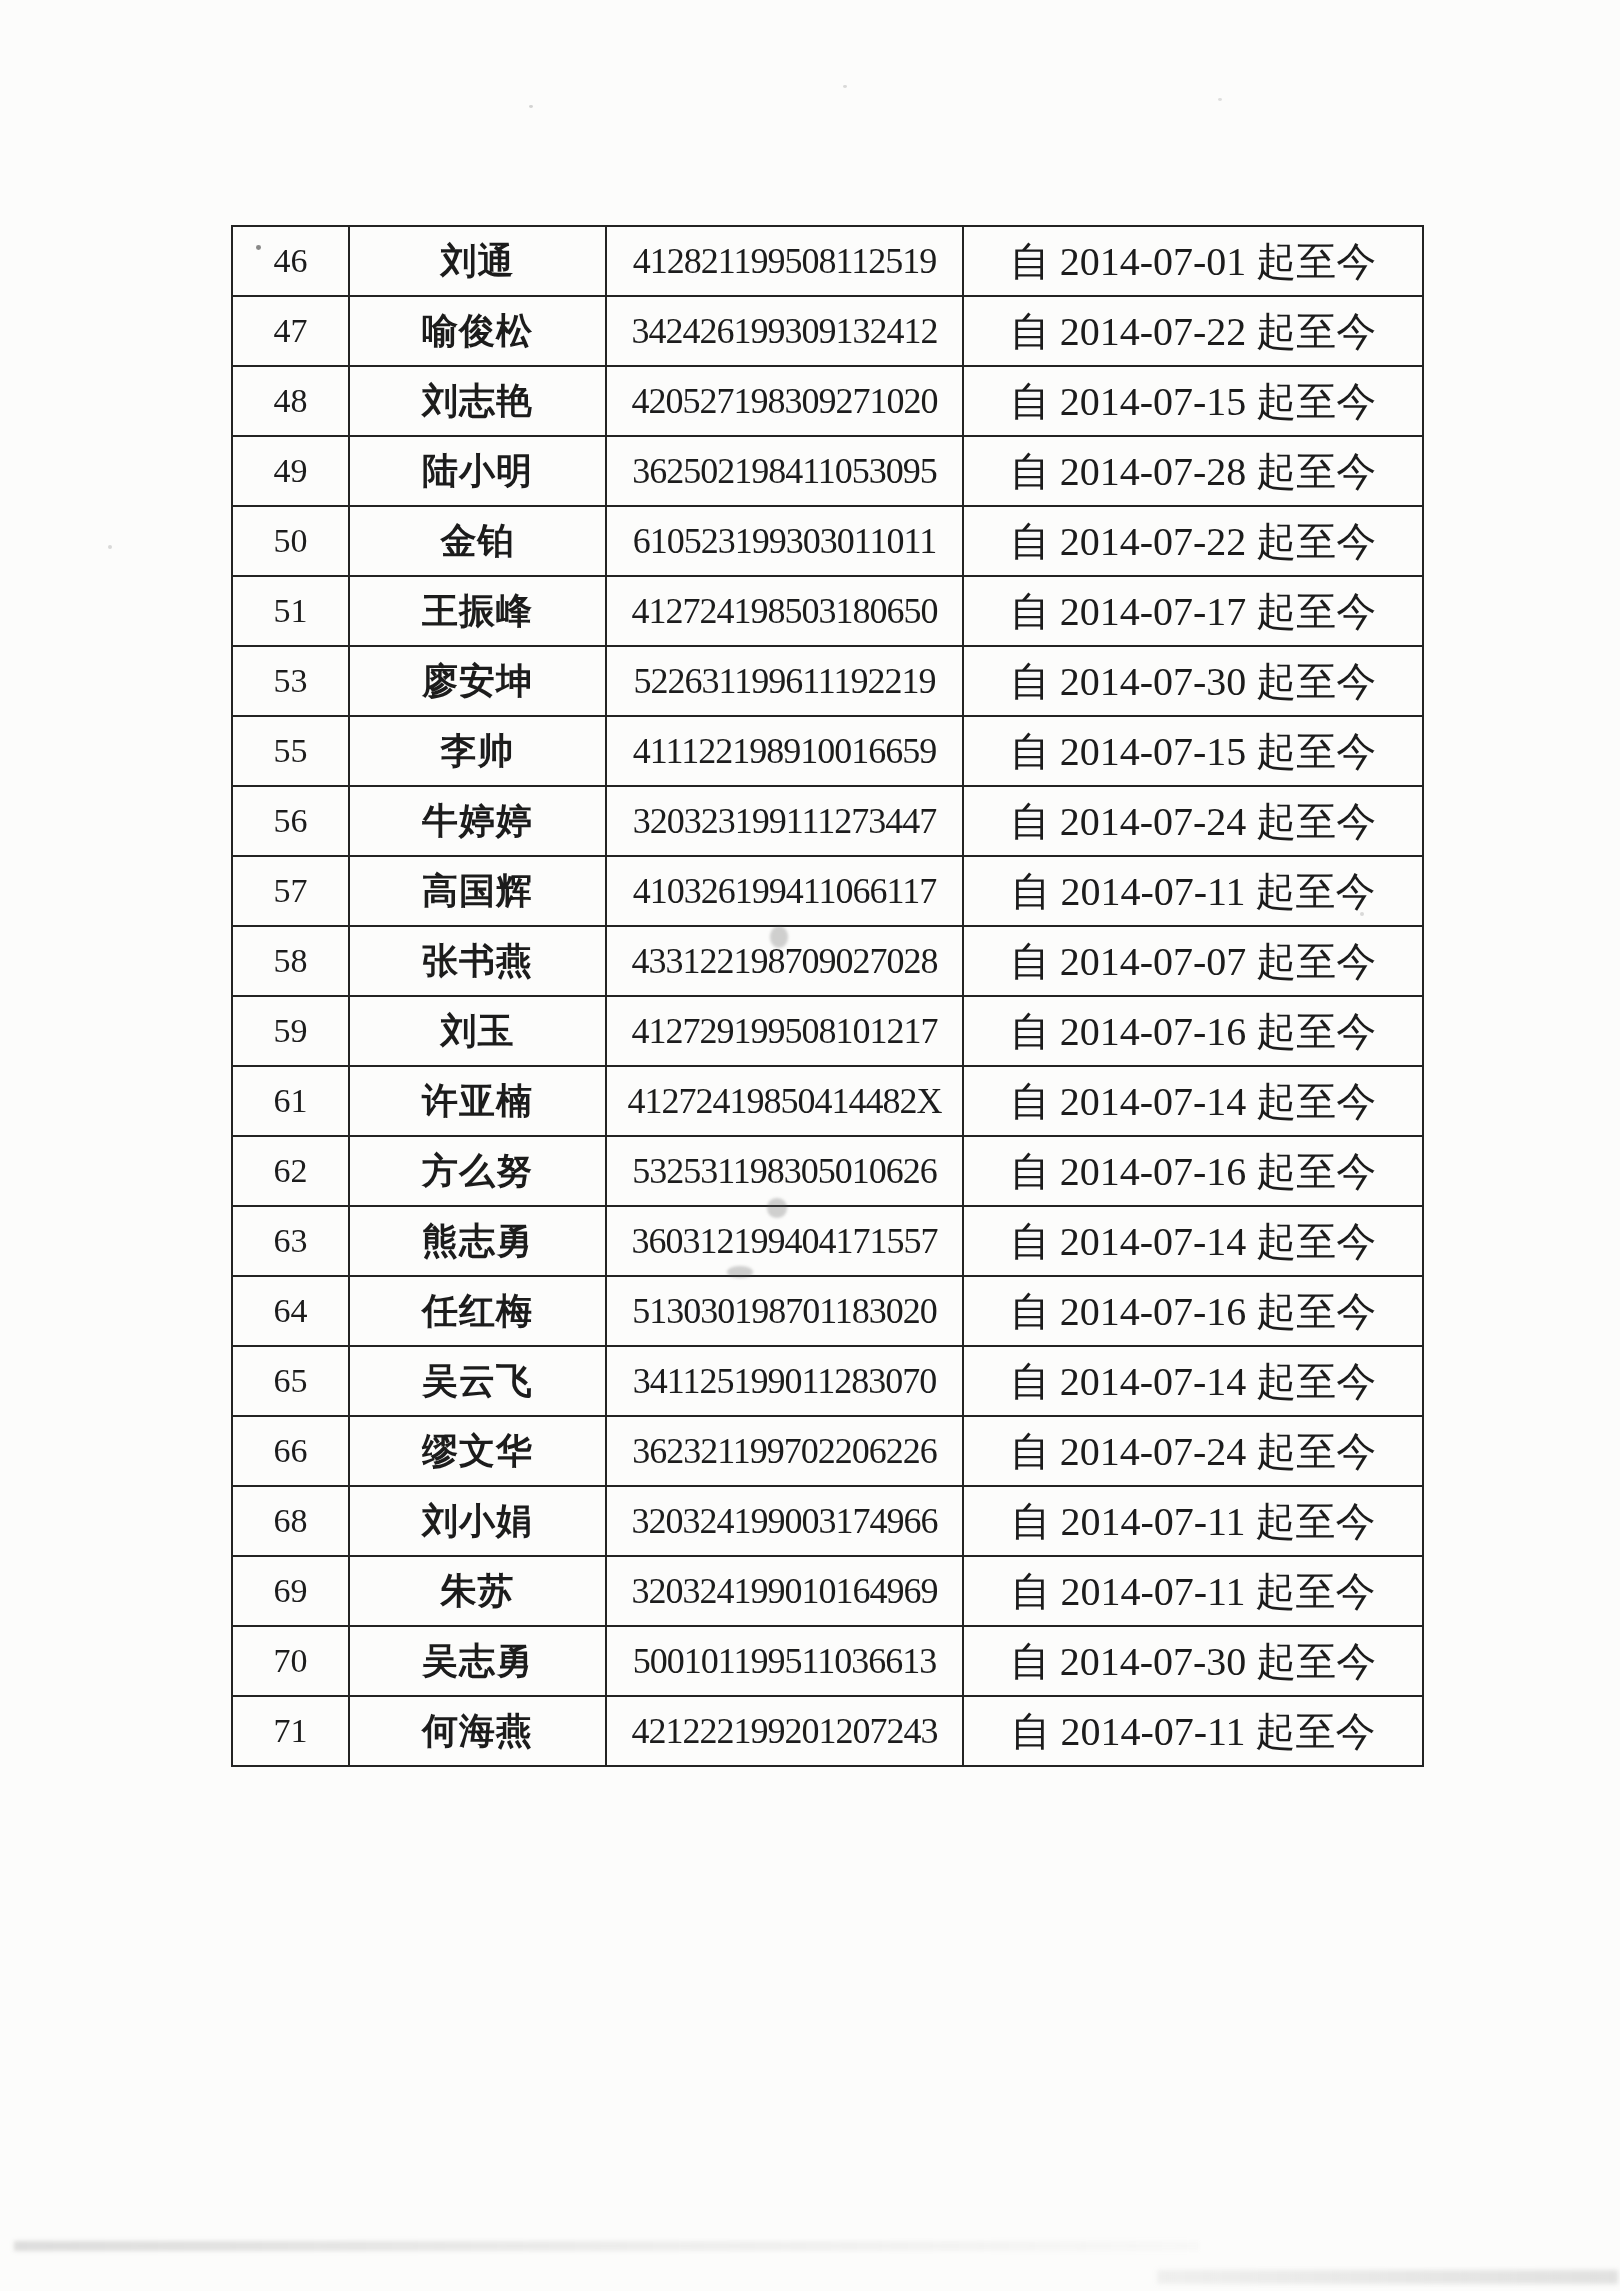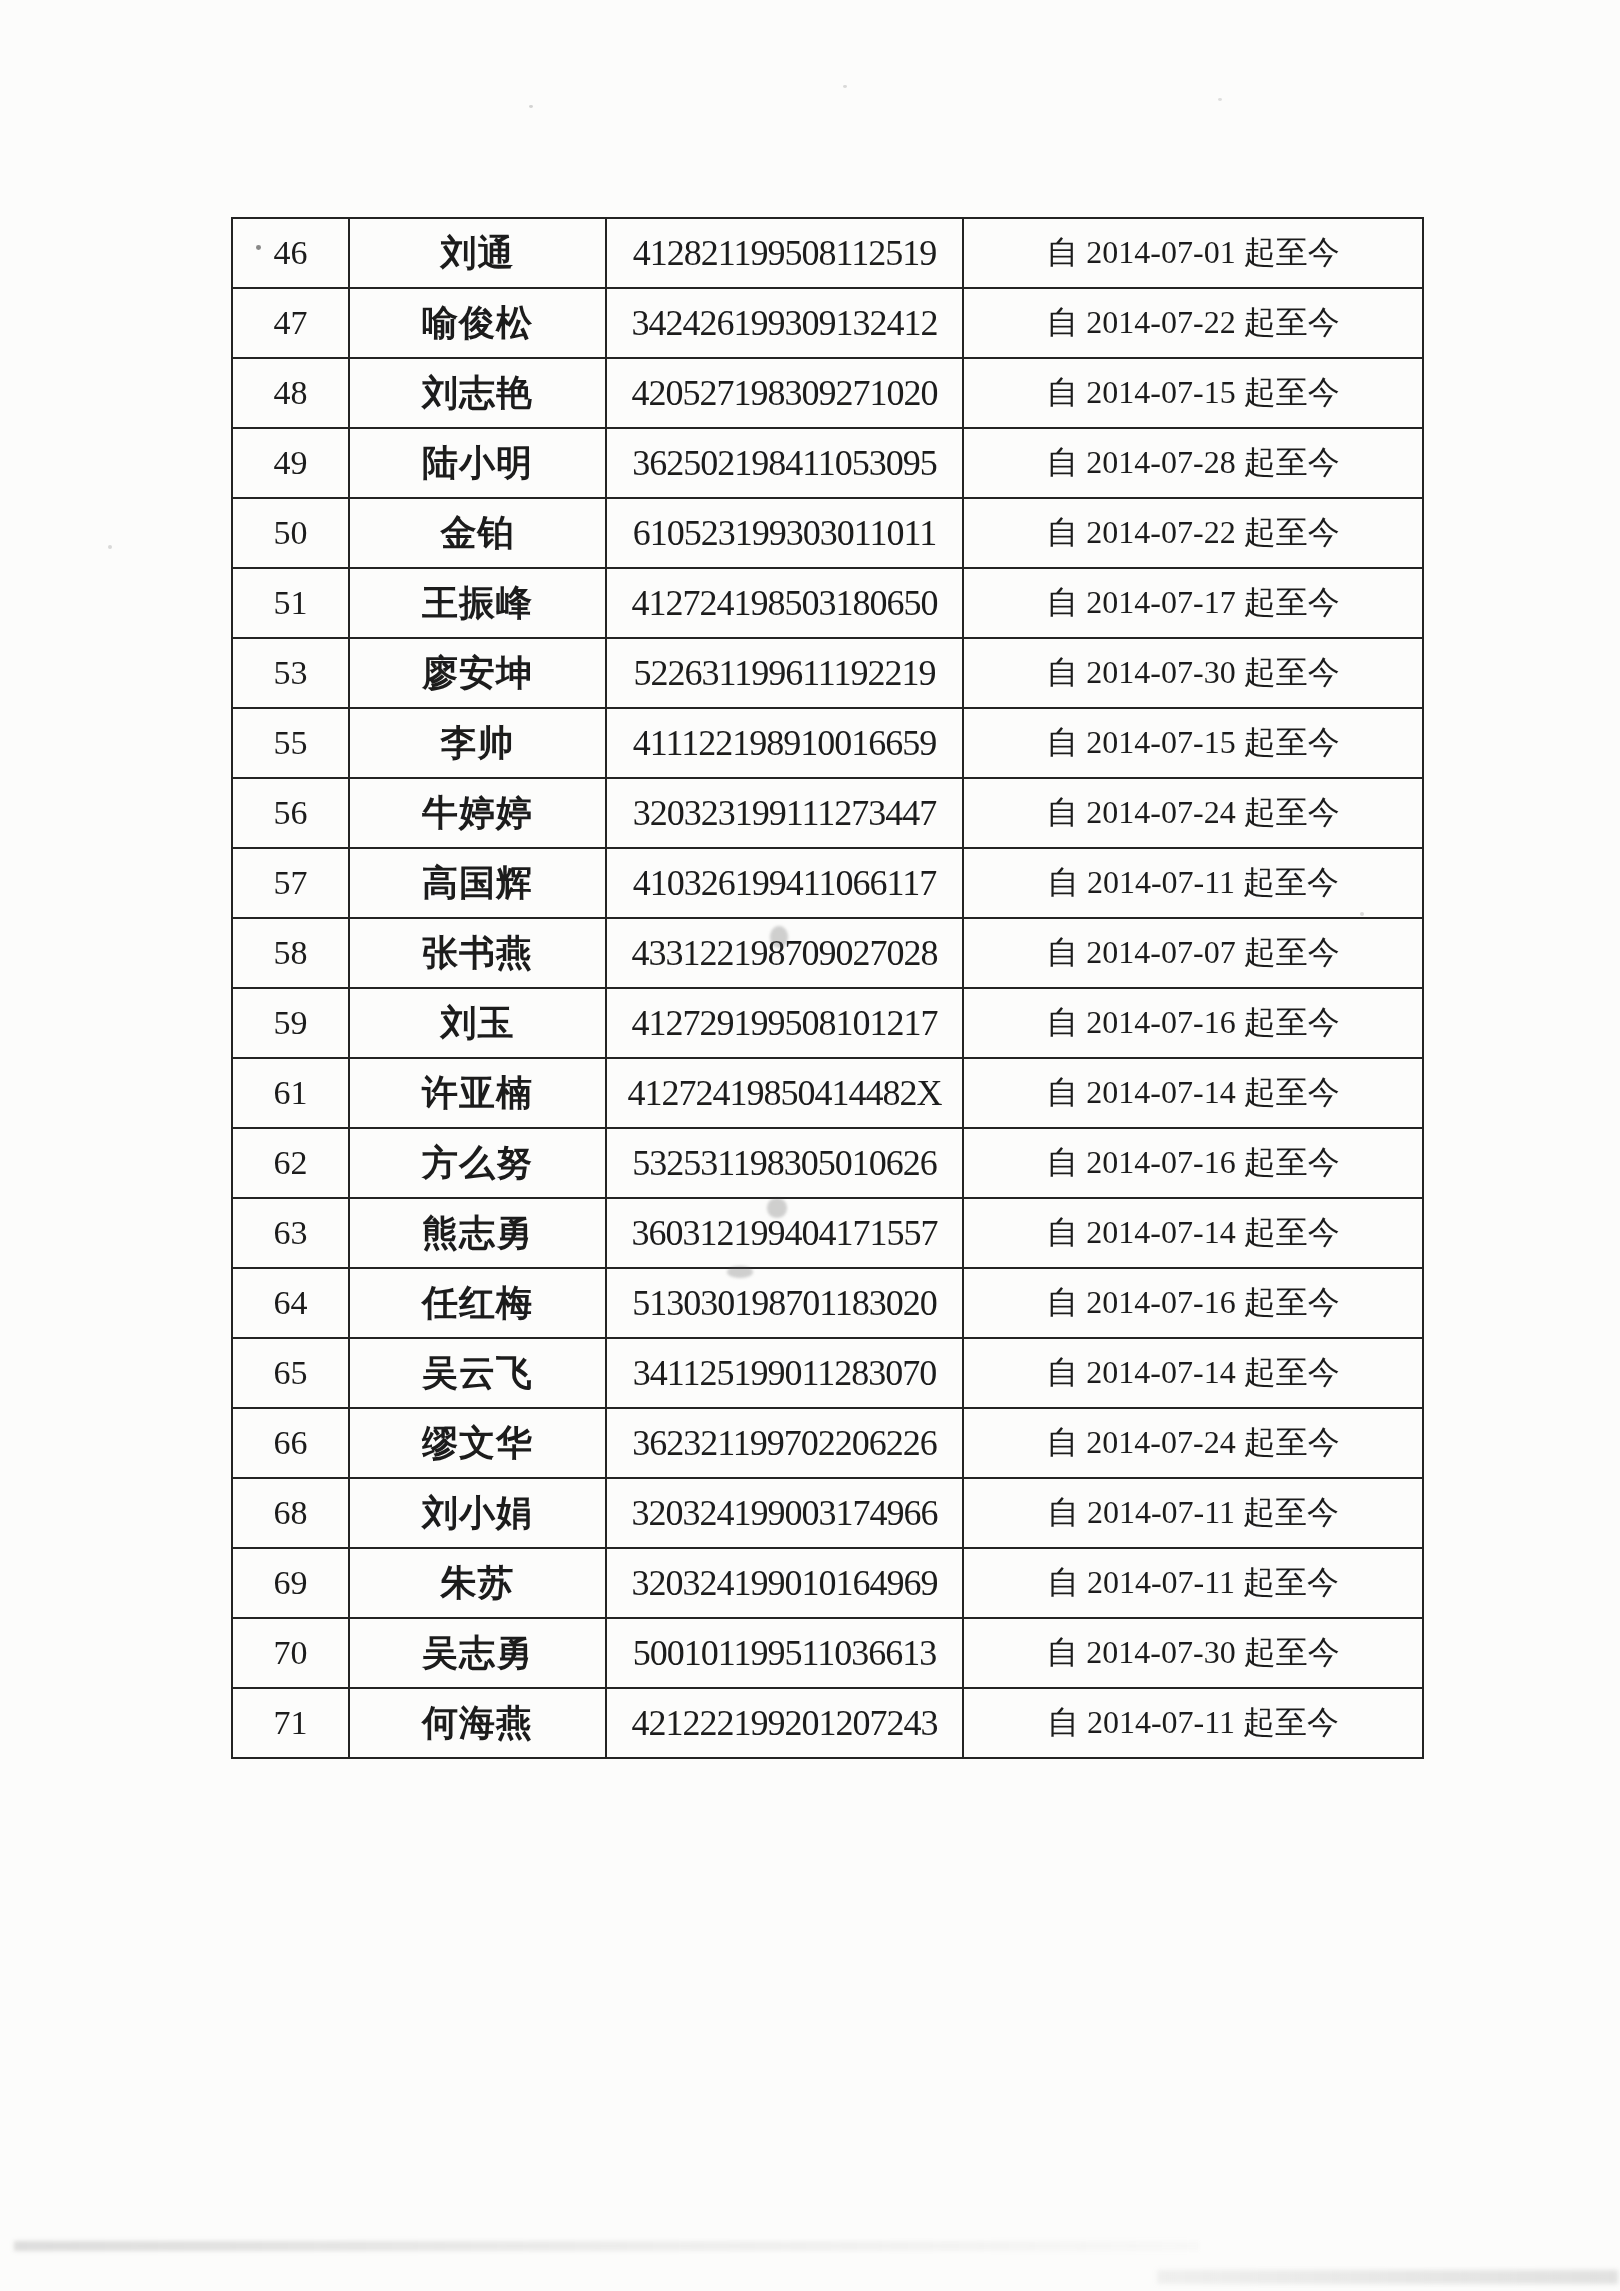--- a/index.html
+++ b/index.html
@@ -8,41 +8,41 @@
     background:#f2f2f0;
     font-family:"Liberation Serif","DejaVu Serif",serif;
     position:relative;
   }
   .page{
     position:absolute;left:0;top:0;width:1620px;height:2292px;
     background:#fcfcfb;
     overflow:hidden;
   }
   table.roster{
-    position:absolute;left:231px;top:217px;
+    position:absolute;left:231px;top:225px;
     width:1190px;
     border-collapse:collapse;
     table-layout:fixed;
     background:transparent;
   }
   table.roster{border:2.9px solid #1b1b1b;}
   table.roster td{
     border:2px solid #232323;
     vertical-align:middle;
     text-align:center;
     padding:0;
     color:#1c1c1c;
     overflow:hidden;
     white-space:nowrap;
   }
   table.roster tr{height:70px;}
   td.td-num{font-size:34px;letter-spacing:0px;}
   td.td-name{font-size:36px;letter-spacing:1px;font-weight:bold;}
   td.td-id{font-size:36px;letter-spacing:-1px;}
-  td.td-date{font-size:32px;letter-spacing:0px;}
+  td.td-date{font-size:40px;letter-spacing:0px;}
   
   .speck{position:absolute;background:rgba(40,40,40,.55);border-radius:50%;}
   .blot{position:absolute;background:rgba(90,90,90,.28);border-radius:50%;filter:blur(1.5px);}
   .smudge{
     position:absolute;left:13.7px;top:2241px;width:1186px;height:9.8px;
     background:linear-gradient(90deg,rgba(110,110,110,.22) 0%,rgba(140,140,140,.12) 55%,rgba(160,160,160,.04) 100%);
     filter:blur(2px);
   }
   .smudge2{
     position:absolute;left:1157px;top:2270px;width:461px;height:13.7px;

